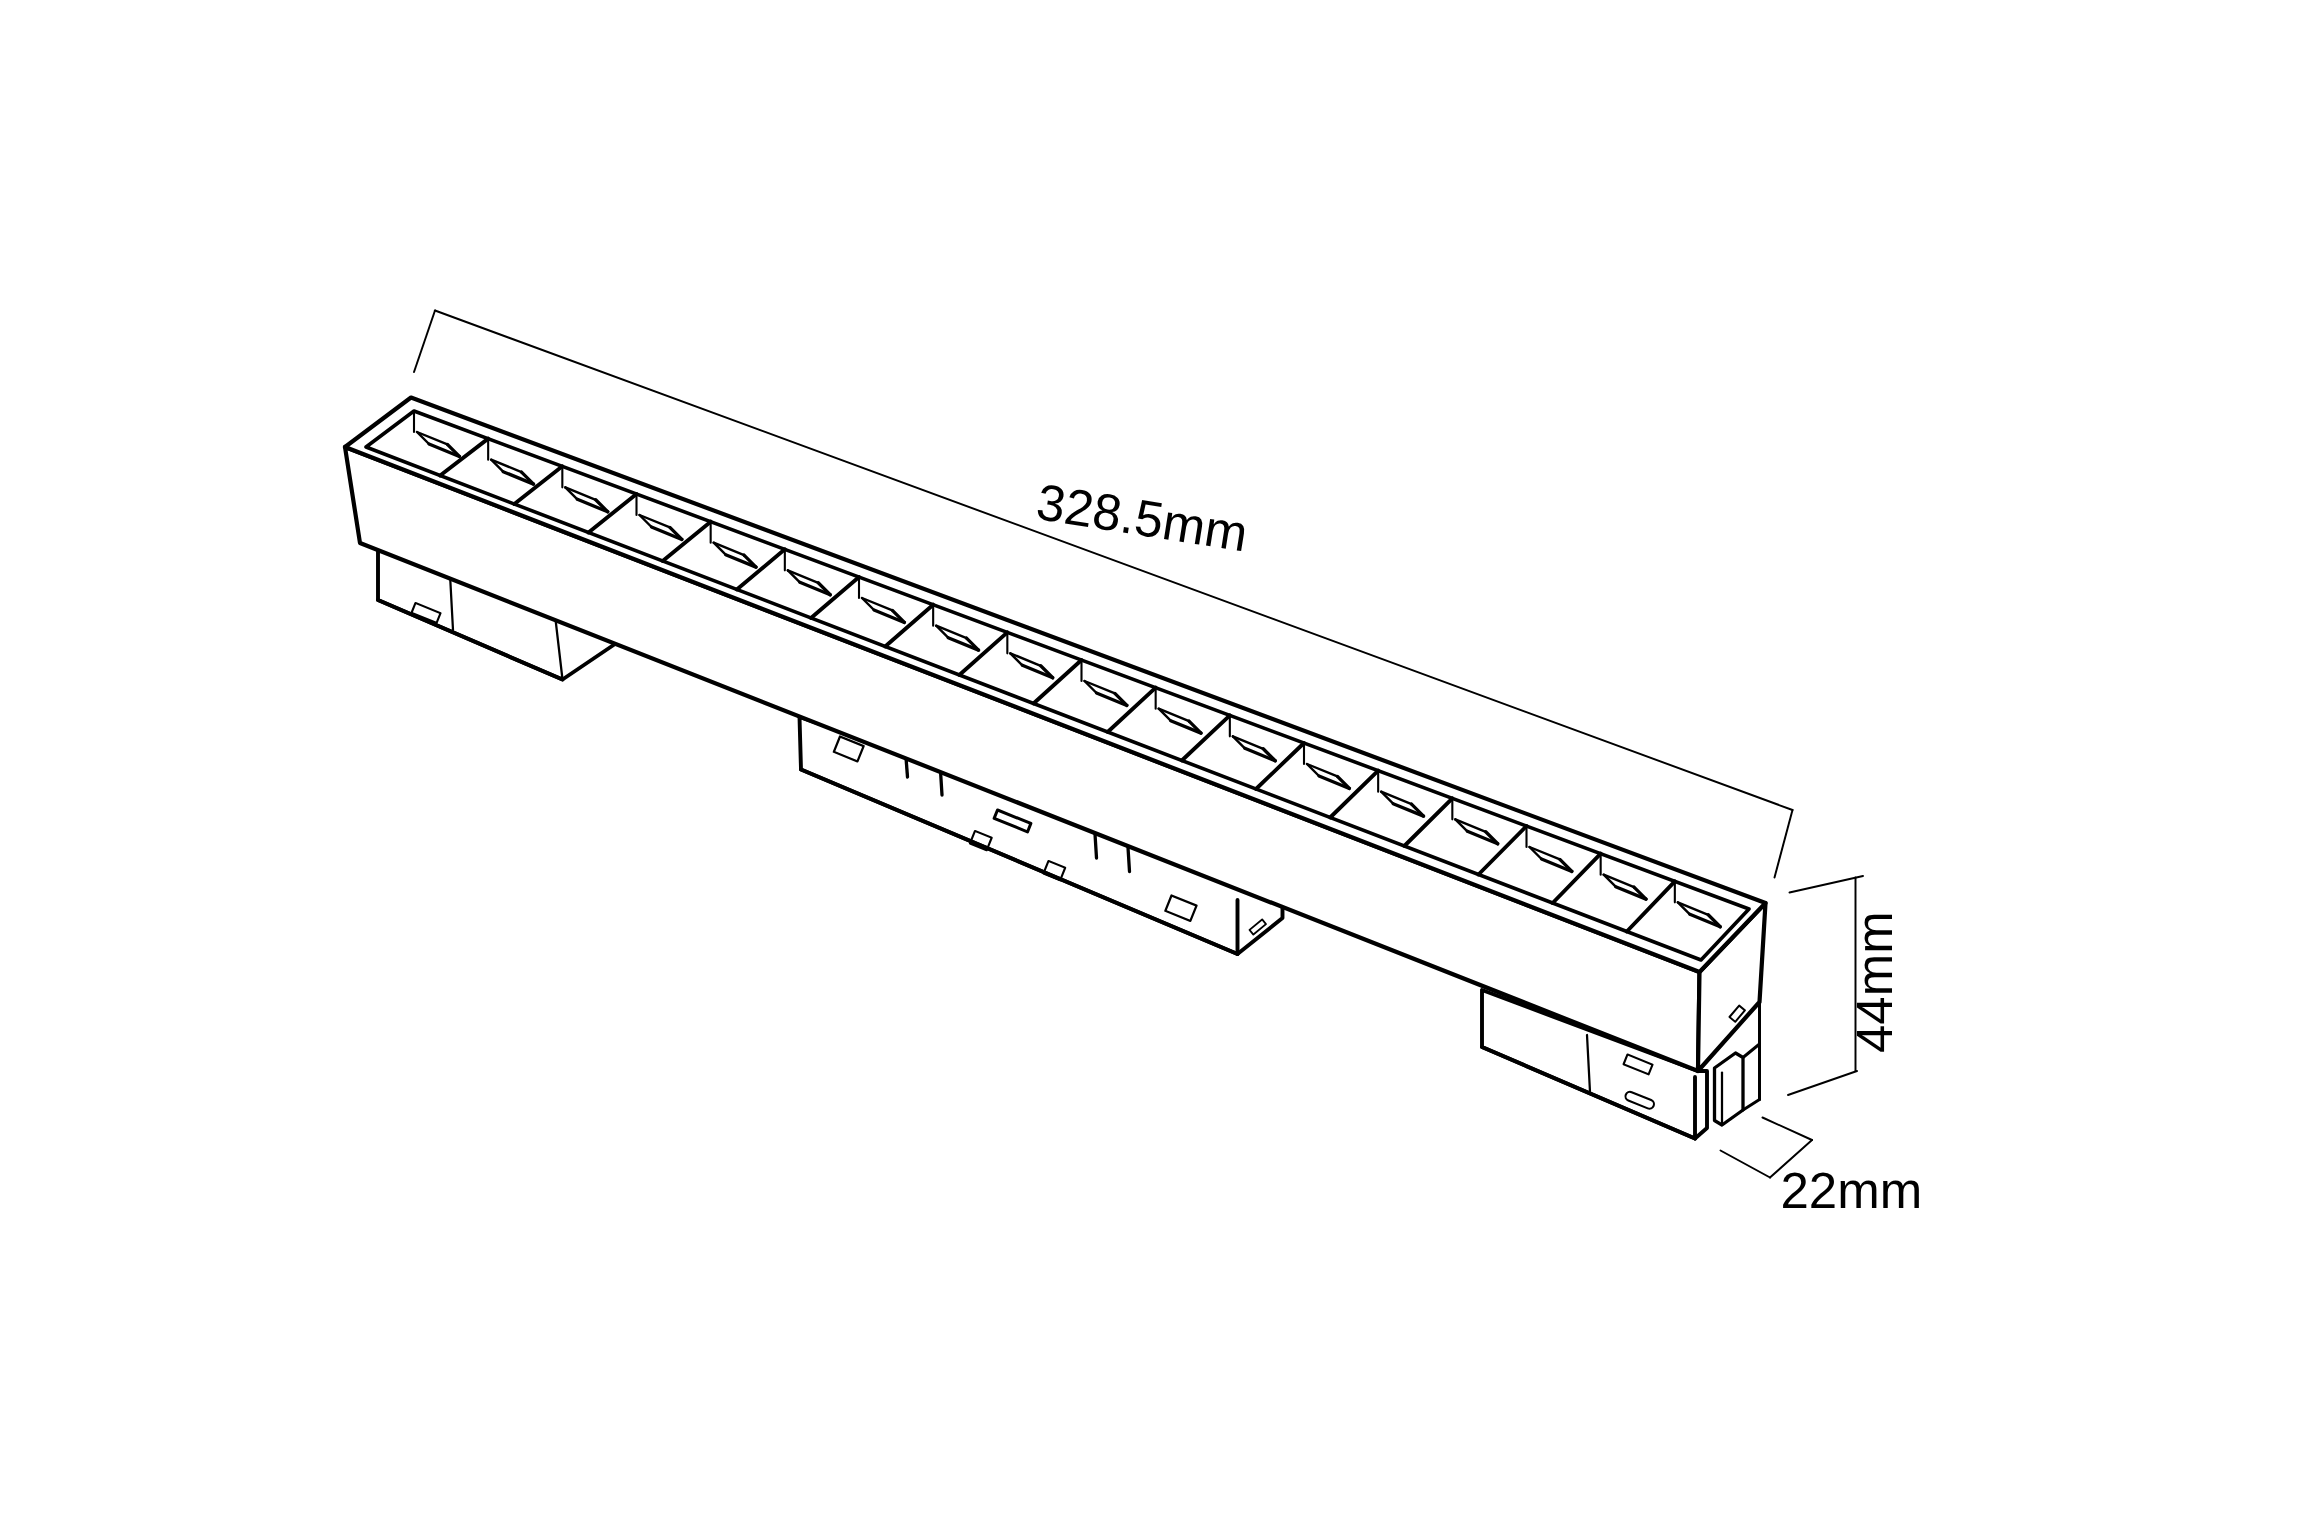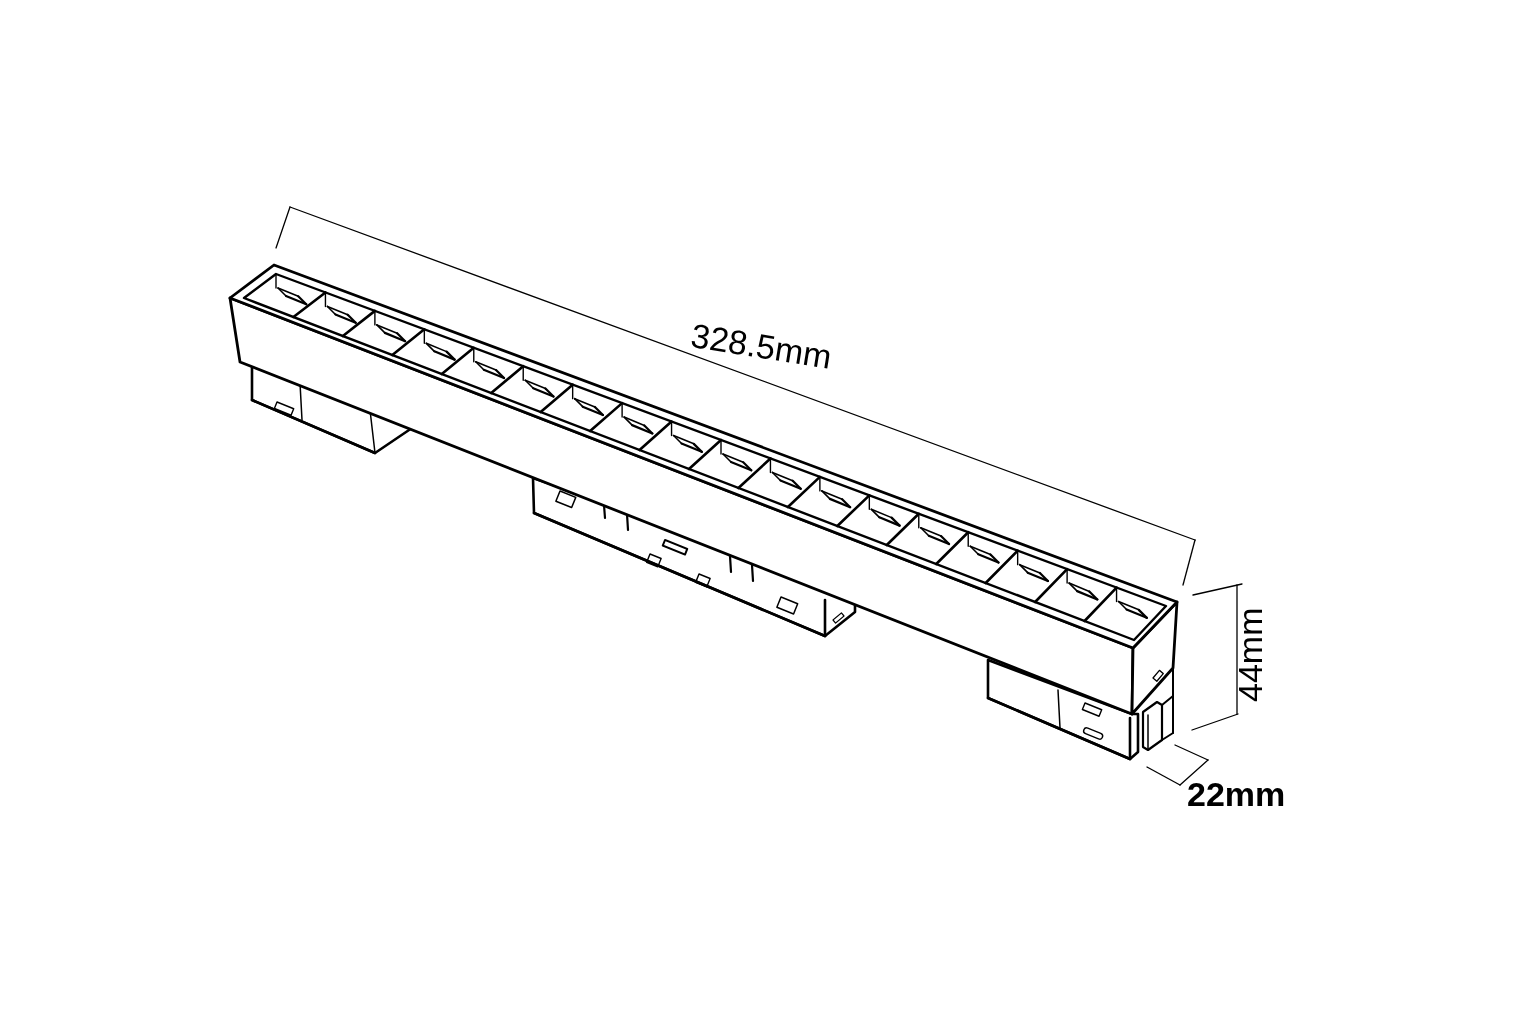--- a/index.html
+++ b/index.html
@@ -1,21 +1,21 @@
 <!DOCTYPE html>
 <html><head>
 <meta charset="utf-8">
 <style>
   html, body { margin: 0; padding: 0; background: #ffffff; }
   body { width: 1536px; height: 1024px; position: relative; overflow: hidden; font-family: "Liberation Sans", sans-serif; }
   svg { position: absolute; left: 0; top: 0; }
   .dim-label { position: absolute; font-family: "Liberation Sans", sans-serif; color: #000; font-size: 34px; white-space: nowrap; line-height: 1; }
   #lbl-length { left: 694px; top: 318px; transform: rotate(9deg); transform-origin: left top; }
   #lbl-height { left: 1233px; top: 702px; transform: rotate(-90deg); transform-origin: left top; }
-  #lbl-depth { left: 1187px; top: 777px; font-weight: bold; }
+  #lbl-depth { left: 1187px; top: 777px; }
 </style>
 </head>
 <body>
 
 <svg width="1536" height="1024" viewBox="0 0 1536 1024" xmlns="http://www.w3.org/2000/svg">
   <g fill="none" stroke="#000" stroke-linejoin="round" stroke-linecap="round">
 
     <g stroke-width="1.3">
       <line x1="290" y1="207" x2="1195" y2="540"></line>
       <line x1="290" y1="207" x2="276" y2="248"></line>

